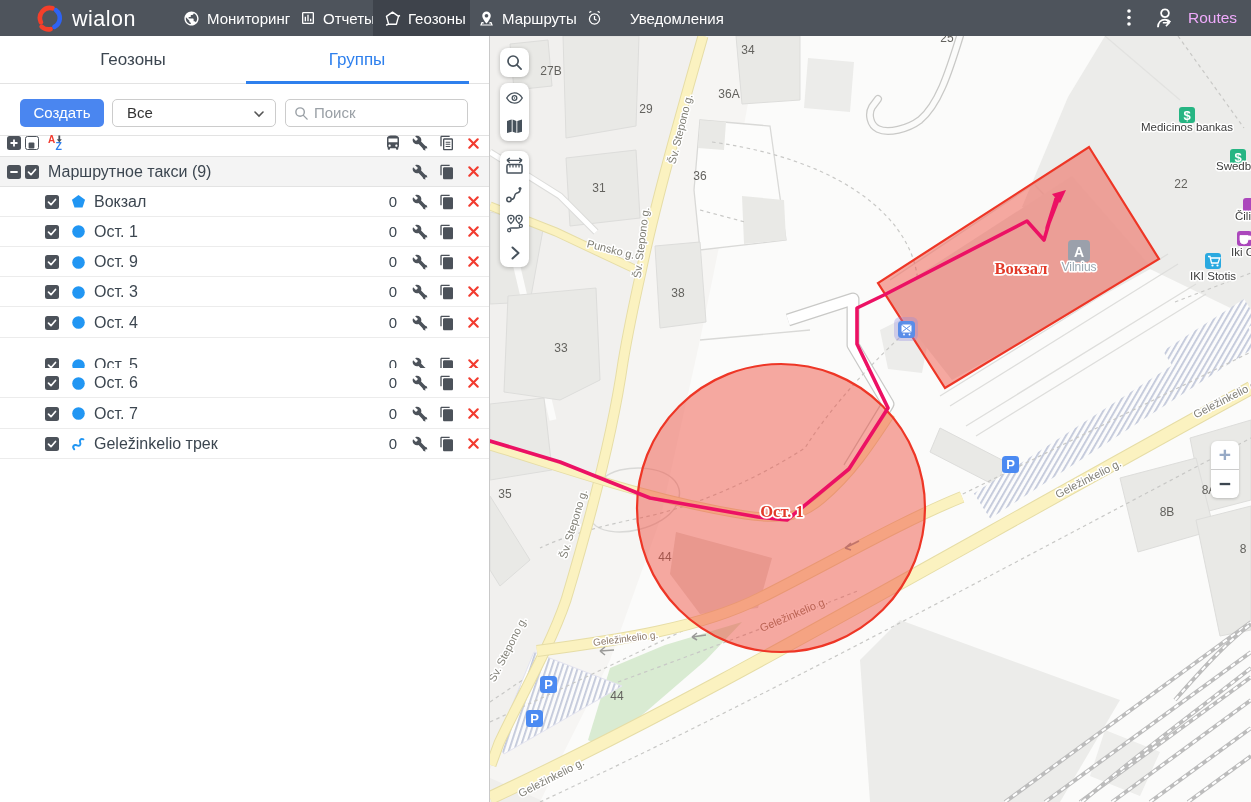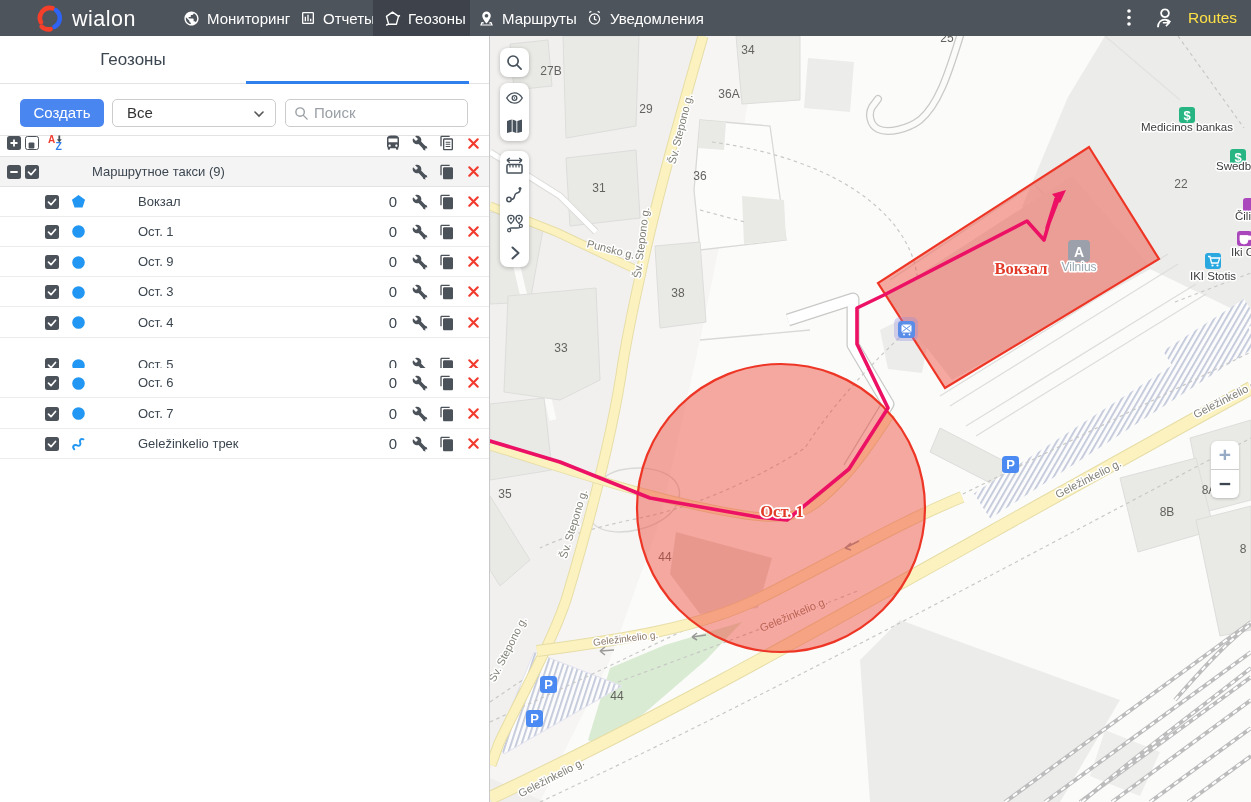--- a/index.html
+++ b/index.html
@@ -23,21 +23,21 @@
   #controls { position:absolute; left:0; top:55px; width:489px; height:45px; border-bottom:1px solid #e3e3e3; }
   #btn-create { position:absolute; left:20px; top:8px; width:84px; height:28px; background:#4a86f0; color:#fff; font-size:15px; border:none; border-radius:5px; text-align:center; line-height:28px; }
   #dd { position:absolute; left:112px; top:8px; width:164px; height:28px; border:1px solid #ccc; border-radius:5px; font-size:15px; color:#333; line-height:26px; padding-left:14px; }
   #search { position:absolute; left:285px; top:8px; width:183px; height:28px; border:1px solid #ccc; border-radius:5px; }
   #search span { position:absolute; left:28px; top:0; line-height:26px; color:#9aa0a6; font-size:15px; }
   #sortrow { position:absolute; left:0; top:93px; width:489px; height:28px; border-bottom:1px solid #e3e3e3; }
   .grouprow { position:absolute; left:0; top:121px; width:489px; height:29.5px; background:#f4f4f4; border-bottom:1px solid #e3e3e3; }
   .row { position:absolute; left:0; width:489px; height:30px; border-bottom:1px solid #ececec; background:#fff; }
   .cb { position:absolute; top:8px; width:14px; height:14px; background:#4c525a; border-radius:2.5px; }
   .cb svg { position:absolute; left:1px; top:1px; }
-  .rowname { position:absolute; left:94px; top:0; line-height:30px; font-size:13px; color:#3c4650;margin-left:44px; }
+  .rowname { position:absolute; left:94px; top:0; line-height:30px; font-size:16px; color:#3c4650; }
   .zero { position:absolute; left:360px; width:37px; text-align:right; line-height:30px; font-size:15px; color:#3c4650; top:0; }
   .ic { position:absolute; top:7px; width:16px; height:16px; }
   .ic-wrench { left:412px; }
   .ic-copy  { left:439px; }
   .ic-x     { left:466px; }
 
   
   #map { position:absolute; left:490px; top:36px; width:761px; height:766px; background:#f6f5f3; overflow:hidden; }
   .mapctl { position:absolute; left:10px; width:29px; background:#fff; border-radius:8px; box-shadow:0 1px 4px rgba(0,0,0,.25); }
   .mapbtn { width:29px; height:29px; display:flex; align-items:center; justify-content:center; }
@@ -293,21 +293,21 @@
         </svg>
       <span>Геозоны</span>
     </div>
     <div class="nav" style="left:472px;padding:0 6px;">
       <svg width="17" height="17" viewBox="0 0 24 24">
           <path fill="#fff" d="M12 2 C8.7 2 6 4.7 6 8 c0 4.5 6 11 6 11 s6-6.5 6-11 c0-3.3-2.7-6-6-6 z m0 8.5 c-1.4 0-2.5-1.1-2.5-2.5 S10.6 5.5 12 5.5 s2.5 1.1 2.5 2.5 S13.4 10.5 12 10.5 z"></path>
           <path fill="#fff" d="M5 17 L3 22 L21 22 L19 17 L16.5 17 L15.6 19 L18 19 L18.6 20.5 L5.4 20.5 L6 19 L8.4 19 L7.5 17 Z"></path>
         </svg>
       <span>Маршруты</span>
     </div>
-    <div class="nav" style="left:580px;padding:0 6px;">
+    <div class="nav" style="left:580px;padding:0 6px;gap:20px;">
       <svg width="17" height="17" viewBox="0 0 24 24">
           <path fill="none" stroke="#fff" stroke-width="1.8" d="M12 5.5 a 7.2 7.2 0 1 0 0.01 0 z"></path>
           <path d="M12 8.5 V 13 L15 14.5" stroke="#fff" stroke-width="1.8" fill="none"></path>
           <path d="M4.5 3.5 L7.5 2 M19.5 3.5 L16.5 2" stroke="#fff" stroke-width="1.8"></path>
         </svg>
       <span>Уведомления</span>
     </div>
     <div style="position:absolute;left:1122px;top:7px;width:14px;height:22px;color:#fff;font-size:15px;letter-spacing:0;">
       <svg width="14" height="22" viewBox="0 0 14 22">
           <circle cx="7" cy="4" r="1.8" fill="#fff"></circle>
@@ -315,26 +315,27 @@
           <circle cx="7" cy="17" r="1.8" fill="#fff"></circle>
         </svg>
     </div>
     <div style="position:absolute;left:1152px;top:5px;">
       <svg width="26" height="26" viewBox="0 0 24 24">
           <path fill="none" stroke="#fff" stroke-width="1.7" d="M12 4 a 3.6 3.6 0 1 0 0.01 0 z"></path>
           <path fill="none" stroke="#fff" stroke-width="1.7" d="M5.5 20.5 c 0 -4.5 3 -7 6.5 -7 c 2 0 3.8 0.8 5 2.2"></path>
           <path fill="#fff" d="M13.5 18.5 h5 l-2.2-2.2 1.2-1.2 4.2 4.2 -4.2 4.2 -1.2-1.2 2.2-2.2 h-5 z" transform="translate(-1.5 0) scale(0.85)"></path>
         </svg>
     </div>
-    <div style="position:absolute;left:1188px;top:0;height:45px;line-height:36px;color:#fde047;font-size:15.5px;">Routes</div>
+    <div style="position:absolute;left:1188px;top:0;height:45px;line-height:36px;color:#f0abfc;font-size:15.5px;">Routes</div>
   </div>
 
   <div id="panel">
     <div id="tabs">
       <div class="tab" style="left:22px;">Геозоны</div>
+      <div class="tab" id="tab2" style="left:246px;">Группы</div>
       <div id="tabline"></div>
     </div>
     <div id="controls">
       <div id="btn-create">Создать</div>
       <div id="search">
         <svg style="position:absolute;left:8px;top:6px;" width="15" height="15" viewBox="0 0 16 16">
             <circle cx="6.5" cy="6.5" r="4.5" stroke="#9aa0a6" stroke-width="1.5" fill="none"></circle>
             <path d="M10 10 L14 14" stroke="#9aa0a6" stroke-width="1.5" stroke-linecap="round"></path>
           </svg>
         <span>Поиск</span>

